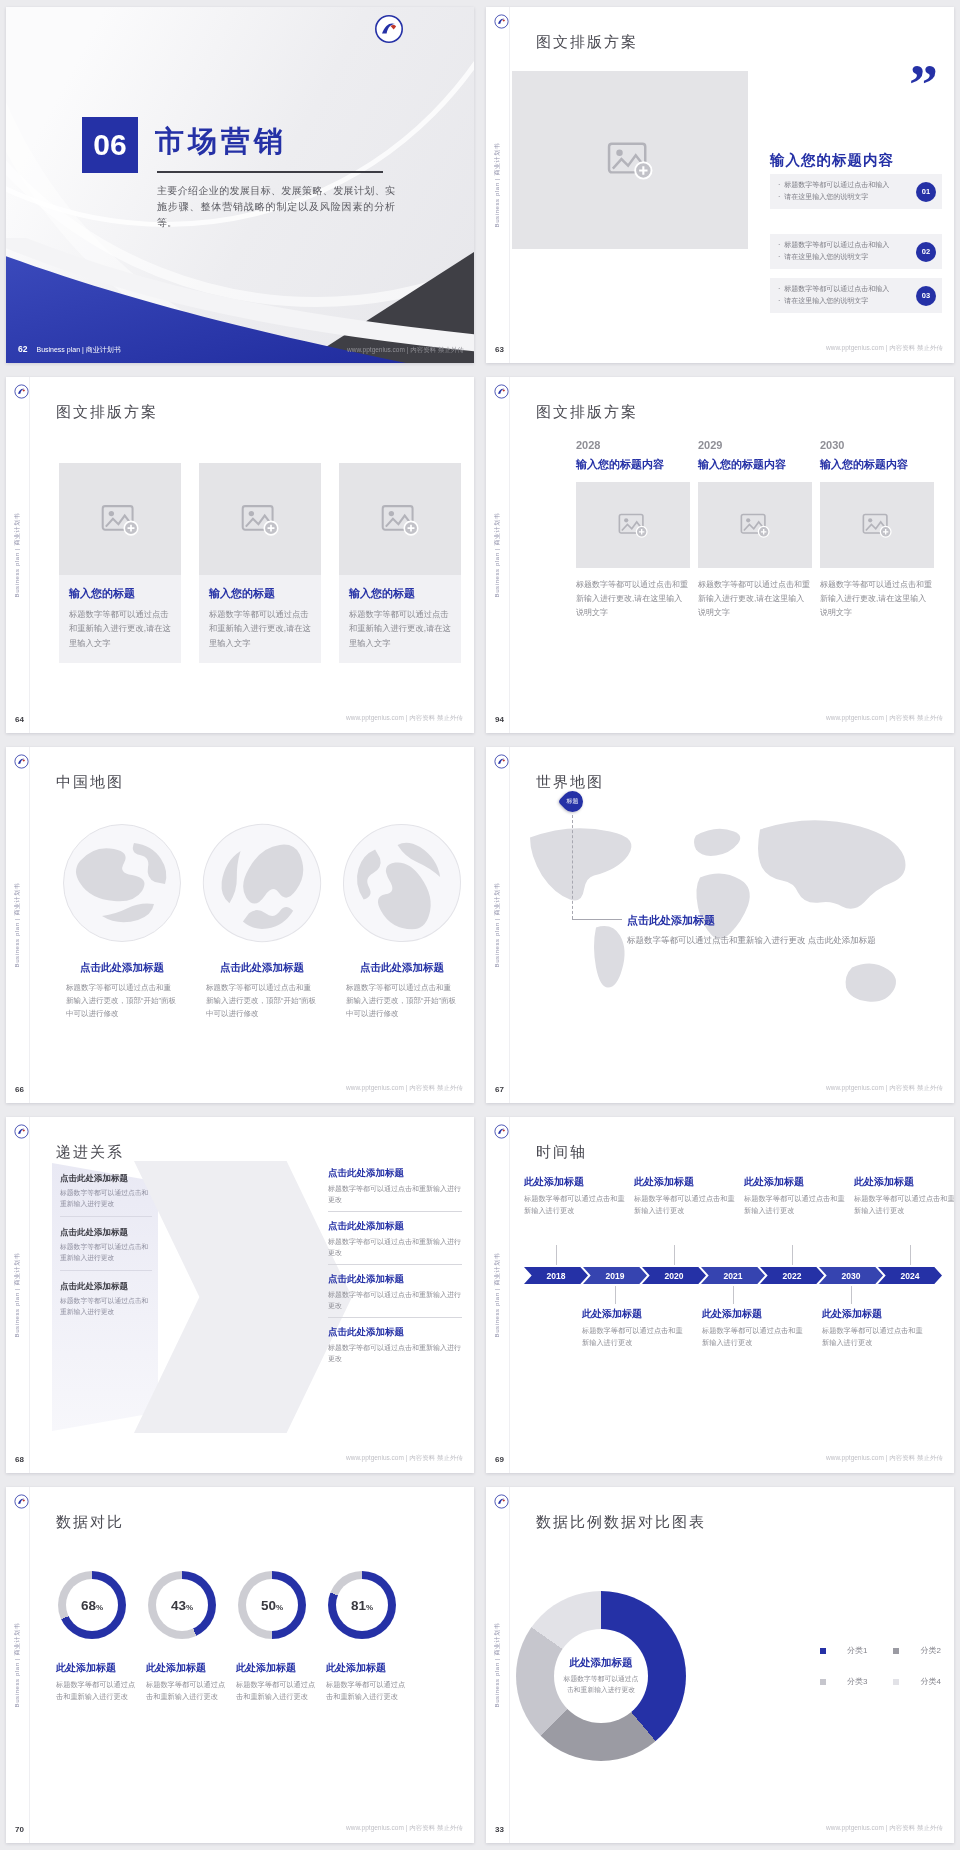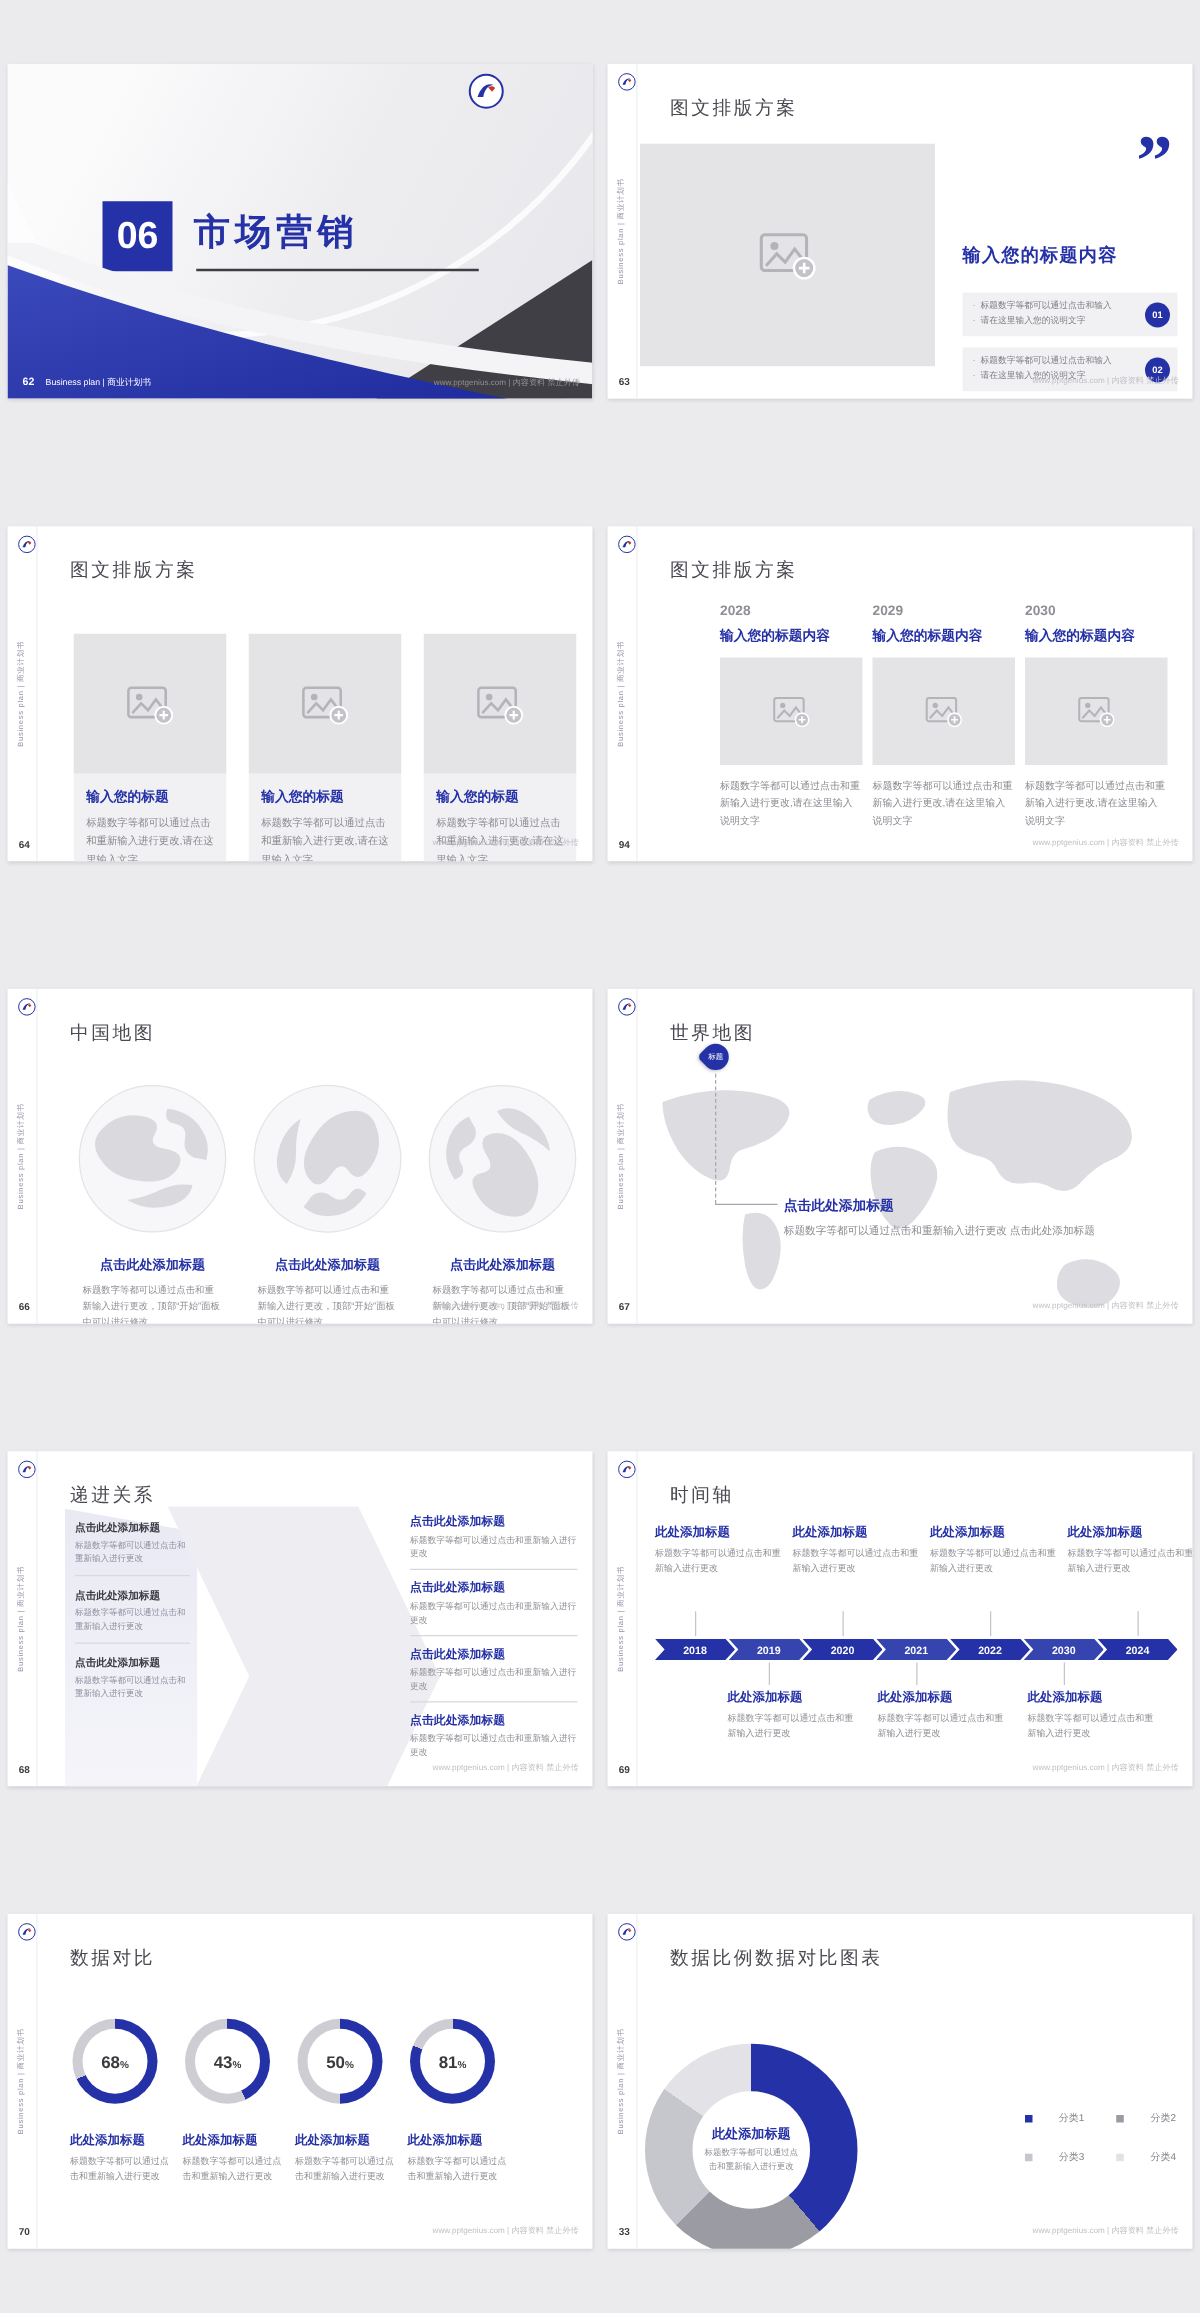--- a/index.html
+++ b/index.html
@@ -1,20 +1,20 @@
 <!DOCTYPE html>
 <html><head>
 <meta charset="utf-8">
 <style>
   * { margin:0; padding:0; box-sizing:border-box; }
   html,body { width:960px; height:1850px; }
   body { background:#ebebee; font-family:"Liberation Sans","DejaVu Sans",sans-serif; position:relative; }
   .grid { display:grid; grid-template-columns:480px 480px; grid-auto-rows:370px; }
   .cell { display:flex; align-items:center; justify-content:center; }
-  .slide { position:relative; width:468px; height:268px; background:#fff; overflow:hidden;
+  .slide { position:relative; width:468px; height:356px; background:#fff; overflow:hidden;
            box-shadow:0 1px 3px rgba(30,30,60,.14);padding-left:44px; }
   
   .logo { position:absolute; left:8px; top:7px; width:15px; height:15px; }
   .side { position:absolute; left:11px; top:50%; transform:translate(-50%,-50%) rotate(-90deg);
           font-size:6px; color:#9191ab; letter-spacing:.6px; white-space:nowrap; }
   .vline { position:absolute; left:23px; top:0; bottom:0; width:1px; background:#efeff2; }
   .stitle { position:absolute; left:50px; top:26px; font-size:15px; font-weight:500;
             color:#4a4a52; letter-spacing:2px; }
   .pagenum { position:absolute; left:9px; bottom:9px; font-size:8px; font-weight:bold; color:#3c3c42; }
   .wm { position:absolute; right:11px; bottom:10px; font-size:6.5px; color:#bfbfc5; }
@@ -179,20 +179,21 @@
       <div class="slide cover">
     <div class="curve cv2"></div>
     <div class="curve cv1"></div>
     <div class="curve cv3"></div>
     <svg class="cover-logo">
           <use href="#logo"></use>
         </svg>
     <div class="c06">06</div>
     <div class="cover-title">市场营销</div>
     <div class="cover-line"></div>
+    <div class="cover-body">主要介绍企业的发展目标、发展策略、发展计划、实施步骤、整体营销战略的制定以及风险因素的分析等。</div>
     <svg class="swoosh" viewBox="0 0 468 125" preserveAspectRatio="none">
       <path d="M468 14 L468 125 L295 125 Z" fill="#3f3f45"></path>
       <path d="M-12 -4 C 120 52, 260 84, 480 106" stroke="#f4f4f6" stroke-width="17" fill="none"></path>
       <path d="M-6 16 C 110 58, 230 90, 400 125 L-6 125 Z" fill="url(#gradBlue)"></path>
     </svg>
     <div class="cover-foot">
       <span class="pg">62</span>
       <span>Business plan | 商业计划书</span>
     </div>
     <div class="cover-wm">www.pptgenius.com | 内容资料 禁止外传</div>
@@ -207,21 +208,21 @@
     <div class="side">Business plan | 商业计划书</div>
     <div class="vline"></div>
     <div class="stitle">图文排版方案</div>
     <div class="ph s63-ph">
       <svg>
             <use href="#imgph"></use>
           </svg>
         </div>
     <div class="s63-quote">”</div>
     <div class="s63-head">输入您的标题内容</div>
-    <div class="s63-card" style="top:183px">
+    <div class="s63-card" style="top:167px">
       <div class="ln">标题数字等都可以通过点击和输入</div>
       <div class="ln">请在这里输入您的说明文字</div>
       <div class="badge">01</div>
     </div>
     <div class="s63-card" style="top:227px">
       <div class="ln">标题数字等都可以通过点击和输入</div>
       <div class="ln">请在这里输入您的说明文字</div>
       <div class="badge">02</div>
     </div>
     <div class="s63-card" style="top:271px">

